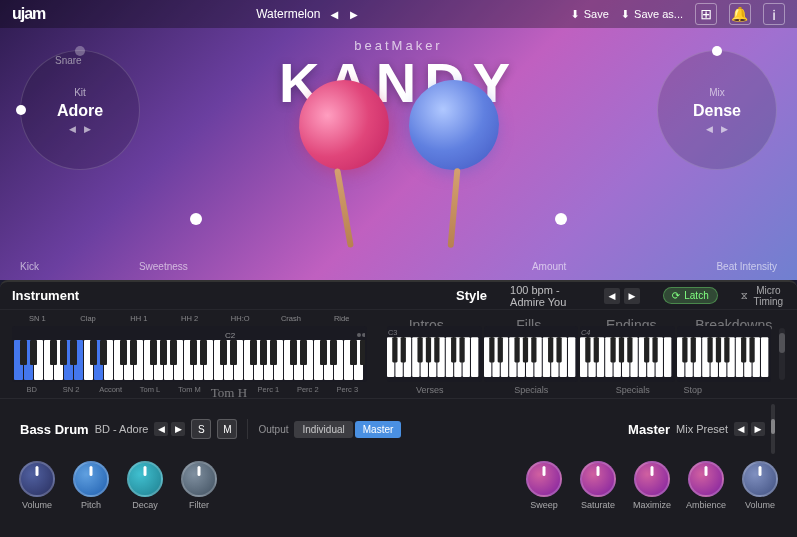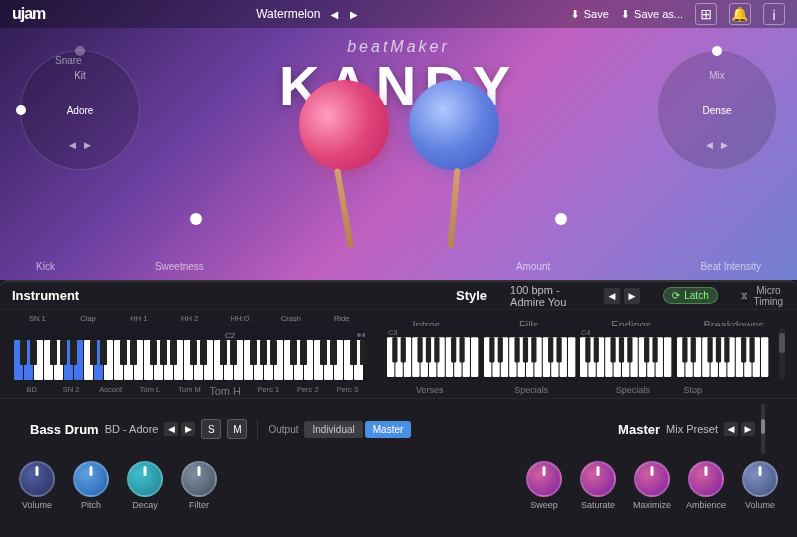--- a/index.html
+++ b/index.html
@@ -86,23 +86,22 @@
     
     .brand-area {
       position: absolute;
       top: 38px;
       left: 50%;
       transform: translateX(-50%);
       text-align: center;
     }
     .beatmaker-text {
       color: rgba(255,255,255,0.7);
-      font-size: 16px;
+      font-size: 13px;
       letter-spacing: 3px;
-      font-style: italic;
     }
     .kandy-title {
       color: white;
       font-size: 56px;
       font-weight: 900;
       letter-spacing: 8px;
       text-shadow: 0 2px 10px rgba(0,0,0,0.3);
       line-height: 1;
       margin-top: 2px;
     }
@@ -158,31 +157,30 @@
       width: 120px;
       height: 120px;
       border-radius: 50%;
       border: 1px solid rgba(255,255,255,0.15);
       background: rgba(0,0,0,0.15);
       display: flex;
       flex-direction: column;
       align-items: center;
       justify-content: center;
       position: relative;
-      gap: 20px;
     }
     .knob-label-top {
       color: rgba(255,255,255,0.6);
       font-size: 10px;
       margin-bottom: 4px;
     }
     .knob-label-main {
       color: white;
-      font-size: 10px;
-      font-weight: normal;
+      font-size: 16px;
+      font-weight: bold;
     }
     .knob-nav {
       display: flex;
       gap: 8px;
       margin-top: 4px;
     }
     .knob-nav-btn {
       background: none;
       border: none;
       color: rgba(255,255,255,0.6);
@@ -198,21 +196,21 @@
     }
     .knob-dot-left { left: -5px; top: 50%; transform: translateY(-50%); }
     .knob-dot-top { top: -5px; left: 50%; transform: translateX(-50%); }
 
     .bottom-labels {
       position: absolute;
       bottom: 8px;
       display: flex;
       width: 100%;
       left: 0;
-      padding: 0 36px;
+      padding: 0 20px;
       justify-content: space-between;
     }
     .bottom-label {
       color: rgba(255,255,255,0.6);
       font-size: 10px;
     }
 
     .snare-label {
       position: absolute;
       top: 55px;
@@ -405,21 +403,21 @@
     }
     .drum-label-item {
       font-size: 7.5px;
       color: rgba(255,255,255,0.45);
       flex: 1;
       text-align: center;
     }
 
     .style-section-label {
       color: rgba(255,255,255,0.4);
-      font-size: 11px;
+      font-size: 14px;
       margin-top: 14px;
     }
 
     .bpm-text {
       color: rgba(255,255,255,0.7);
       font-size: 11px;
     }
 
     
     .panel {
@@ -746,36 +744,36 @@
     </div>
 
     <div style="display:flex; padding: 1px 12px; height:14px;">
 
       <div style="width:355px; display:flex; gap:0; overflow:hidden;">
         <span style="font-size:7.5px; color:rgba(255,255,255,0.4); flex:1; text-align:center;">BD</span>
         <span style="font-size:7.5px; color:rgba(255,255,255,0.4); flex:1; text-align:center;">SN 2</span>
         <span style="font-size:7.5px; color:rgba(255,255,255,0.4); flex:1; text-align:center;">Accont</span>
         <span style="font-size:7.5px; color:rgba(255,255,255,0.4); flex:1; text-align:center;">Tom L</span>
         <span style="font-size:7.5px; color:rgba(255,255,255,0.4); flex:1; text-align:center;">Tom M</span>
-        <span style="font-size:11px; color:rgba(255,255,255,0.4); flex:1; text-align:left;">Tom H</span>
+        <span style="font-size:13px; color:rgba(255,255,255,0.4); flex:1; text-align:center;font-family:Liberation Serif, serif;">Tom H</span>
         <span style="font-size:7.5px; color:rgba(255,255,255,0.4); flex:1; text-align:center;">Perc 1</span>
         <span style="font-size:7.5px; color:rgba(255,255,255,0.4); flex:1; text-align:center;">Perc 2</span>
         <span style="font-size:7.5px; color:rgba(255,255,255,0.4); flex:1; text-align:center;">Perc 3</span>
       </div>
       <div style="width:12px;"></div>
 
       <div style="flex:1; display:flex;">
         <span style="font-size:9px; color:rgba(255,255,255,0.4); flex:1; text-align:center;">Verses</span>
         <span style="font-size:9px; color:rgba(255,255,255,0.4); flex:1; text-align:center;">Specials</span>
         <span style="font-size:9px; color:rgba(255,255,255,0.4); flex:1; text-align:center;">Specials</span>
         <span style="font-size:9px; color:rgba(255,255,255,0.4); flex:1; text-align:left;">Stop</span>
       </div>
     </div>
 
-    <div style="display:flex; padding:5px 30px; align-items:center; gap:6px; border-top: 1px solid rgba(255,255,255,0.06);">
+    <div style="display:flex; padding:5px 20px; align-items:center; gap:6px; border-top: 1px solid rgba(255,255,255,0.06);">
       <span class="section-title">Bass Drum</span>
       <span style="color:rgba(255,255,255,0.7); font-size:11px;">BD - Adore</span>
       <div style="display:flex; gap:3px;">
         <button class="drum-nav-btn" style="background:rgba(255,255,255,0.1); border:none; color:white; font-size:9px; width:14px; height:14px; border-radius:2px; cursor:pointer;">◀</button>
         <button class="drum-nav-btn" style="background:rgba(255,255,255,0.1); border:none; color:white; font-size:9px; width:14px; height:14px; border-radius:2px; cursor:pointer;">▶</button>
       </div>
       <button class="s-btn">S</button>
       <button class="m-btn">M</button>
 
       <div style="flex:0 0 1px; height:20px; background:rgba(255,255,255,0.1); margin:0 4px;"></div>

